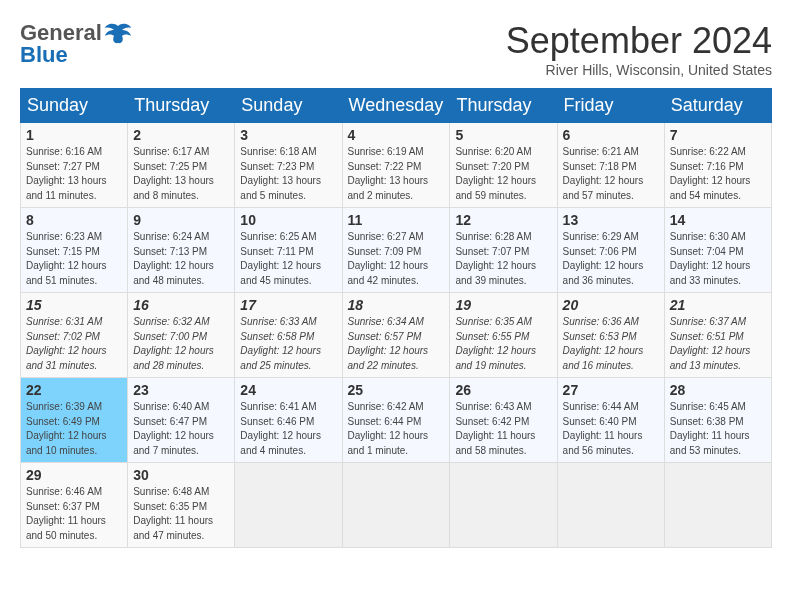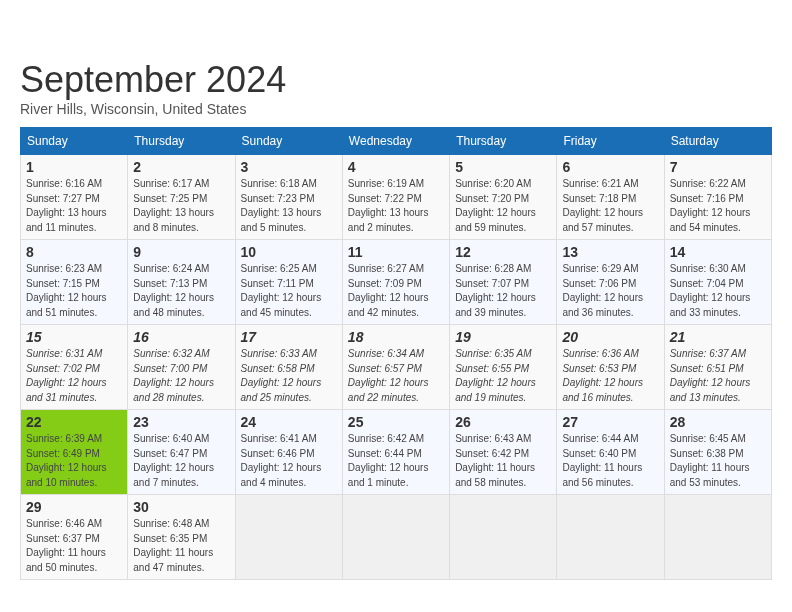--- a/index.html
+++ b/index.html
@@ -15,42 +15,42 @@
       justify-content: space-between;
       align-items: flex-start;
       margin-bottom: 10px;
     }
     .logo {
       display: flex;
       flex-direction: column;
       align-items: flex-start;
     }
     .title-block {
-      margin-top: 39px;
+      text-align: right;
     }
     .month-title {
       font-size: 36px;
       font-weight: normal;
       color: #333;
     }
     .location-title {
       font-size: 14px;
       color: #555;
     }
     .calendar {
       width: 100%;
       border-collapse: collapse;
       font-size: 10.5px;
     }
     .calendar th {
       background: #1a6eb5;
       color: #fff;
       text-align: left;
       padding: 6px 6px;
-      font-size: 12px;
+      font-size: 18px;
       font-weight: normal;
       border: 1px solid #1a6eb5;
     }
     .calendar td {
       border: 1px solid #ddd;
       vertical-align: top;
       padding: 4px 5px;
       width: 107px;
       min-height: 80px;
     }
@@ -76,20 +76,29 @@
       line-height: 1.45;
     }
     .empty-cell {
       background: #f0f0f0 !important;
     }
   </style>
 </head>
 <body>
 
 <div class="header">
+  <div class="logo">
+    <div style="display:flex;align-items:center;">
+      <span style="font-size:22px;font-weight:bold;color:#555;">General</span>
+      <svg width="28" height="22" viewBox="0 0 28 22" style="margin-left:2px;">
+        <path d="M14 4 C18 0, 26 2, 27 6 C24 5, 20 6, 18 8 C22 8, 26 10, 27 14 C24 12, 20 12, 18 14 C20 18, 18 22, 14 21 C10 22, 8 18, 10 14 C8 12, 4 12, 1 14 C2 10, 6 8, 10 8 C8 6, 4 5, 1 6 C2 2, 10 0, 14 4Z" fill="#1a6eb5"></path>
+      </svg>
+    </div>
+    <span style="font-size:22px;font-weight:bold;color:#1a6eb5;margin-top:-4px;">Blue</span>
+  </div>
   <div class="title-block">
     <div class="month-title">September 2024</div>
     <div class="location-title">River Hills, Wisconsin, United States</div>
   </div>
 </div>
 
 <table class="calendar">
   <thead>
     <tr>
       <th>Sunday</th>
@@ -186,21 +195,21 @@
         <td>
           <span class="day-num">20</span>
           <div class="day-detail">Sunrise: 6:36 AM<br>Sunset: 6:53 PM<br>Daylight: 12 hours and 16 minutes.</div>
         </td>
         <td>
           <span class="day-num">21</span>
           <div class="day-detail">Sunrise: 6:37 AM<br>Sunset: 6:51 PM<br>Daylight: 12 hours and 13 minutes.</div>
         </td>
       </tr>
       <tr style="background: rgb(245, 248, 255);">
-        <td style="background: #84cc16;">
+        <td style="background: #7dd3fc;">
           <span class="day-num">22</span>
           <div class="day-detail">Sunrise: 6:39 AM<br>Sunset: 6:49 PM<br>Daylight: 12 hours and 10 minutes.</div>
         </td>
         <td style="background: rgb(245, 248, 255);">
           <span class="day-num">23</span>
           <div class="day-detail">Sunrise: 6:40 AM<br>Sunset: 6:47 PM<br>Daylight: 12 hours and 7 minutes.</div>
         </td>
         <td style="background: rgb(245, 248, 255); margin-left: 40px;">
           <span class="day-num">24</span>
           <div class="day-detail">Sunrise: 6:41 AM<br>Sunset: 6:46 PM<br>Daylight: 12 hours and 4 minutes.</div>

